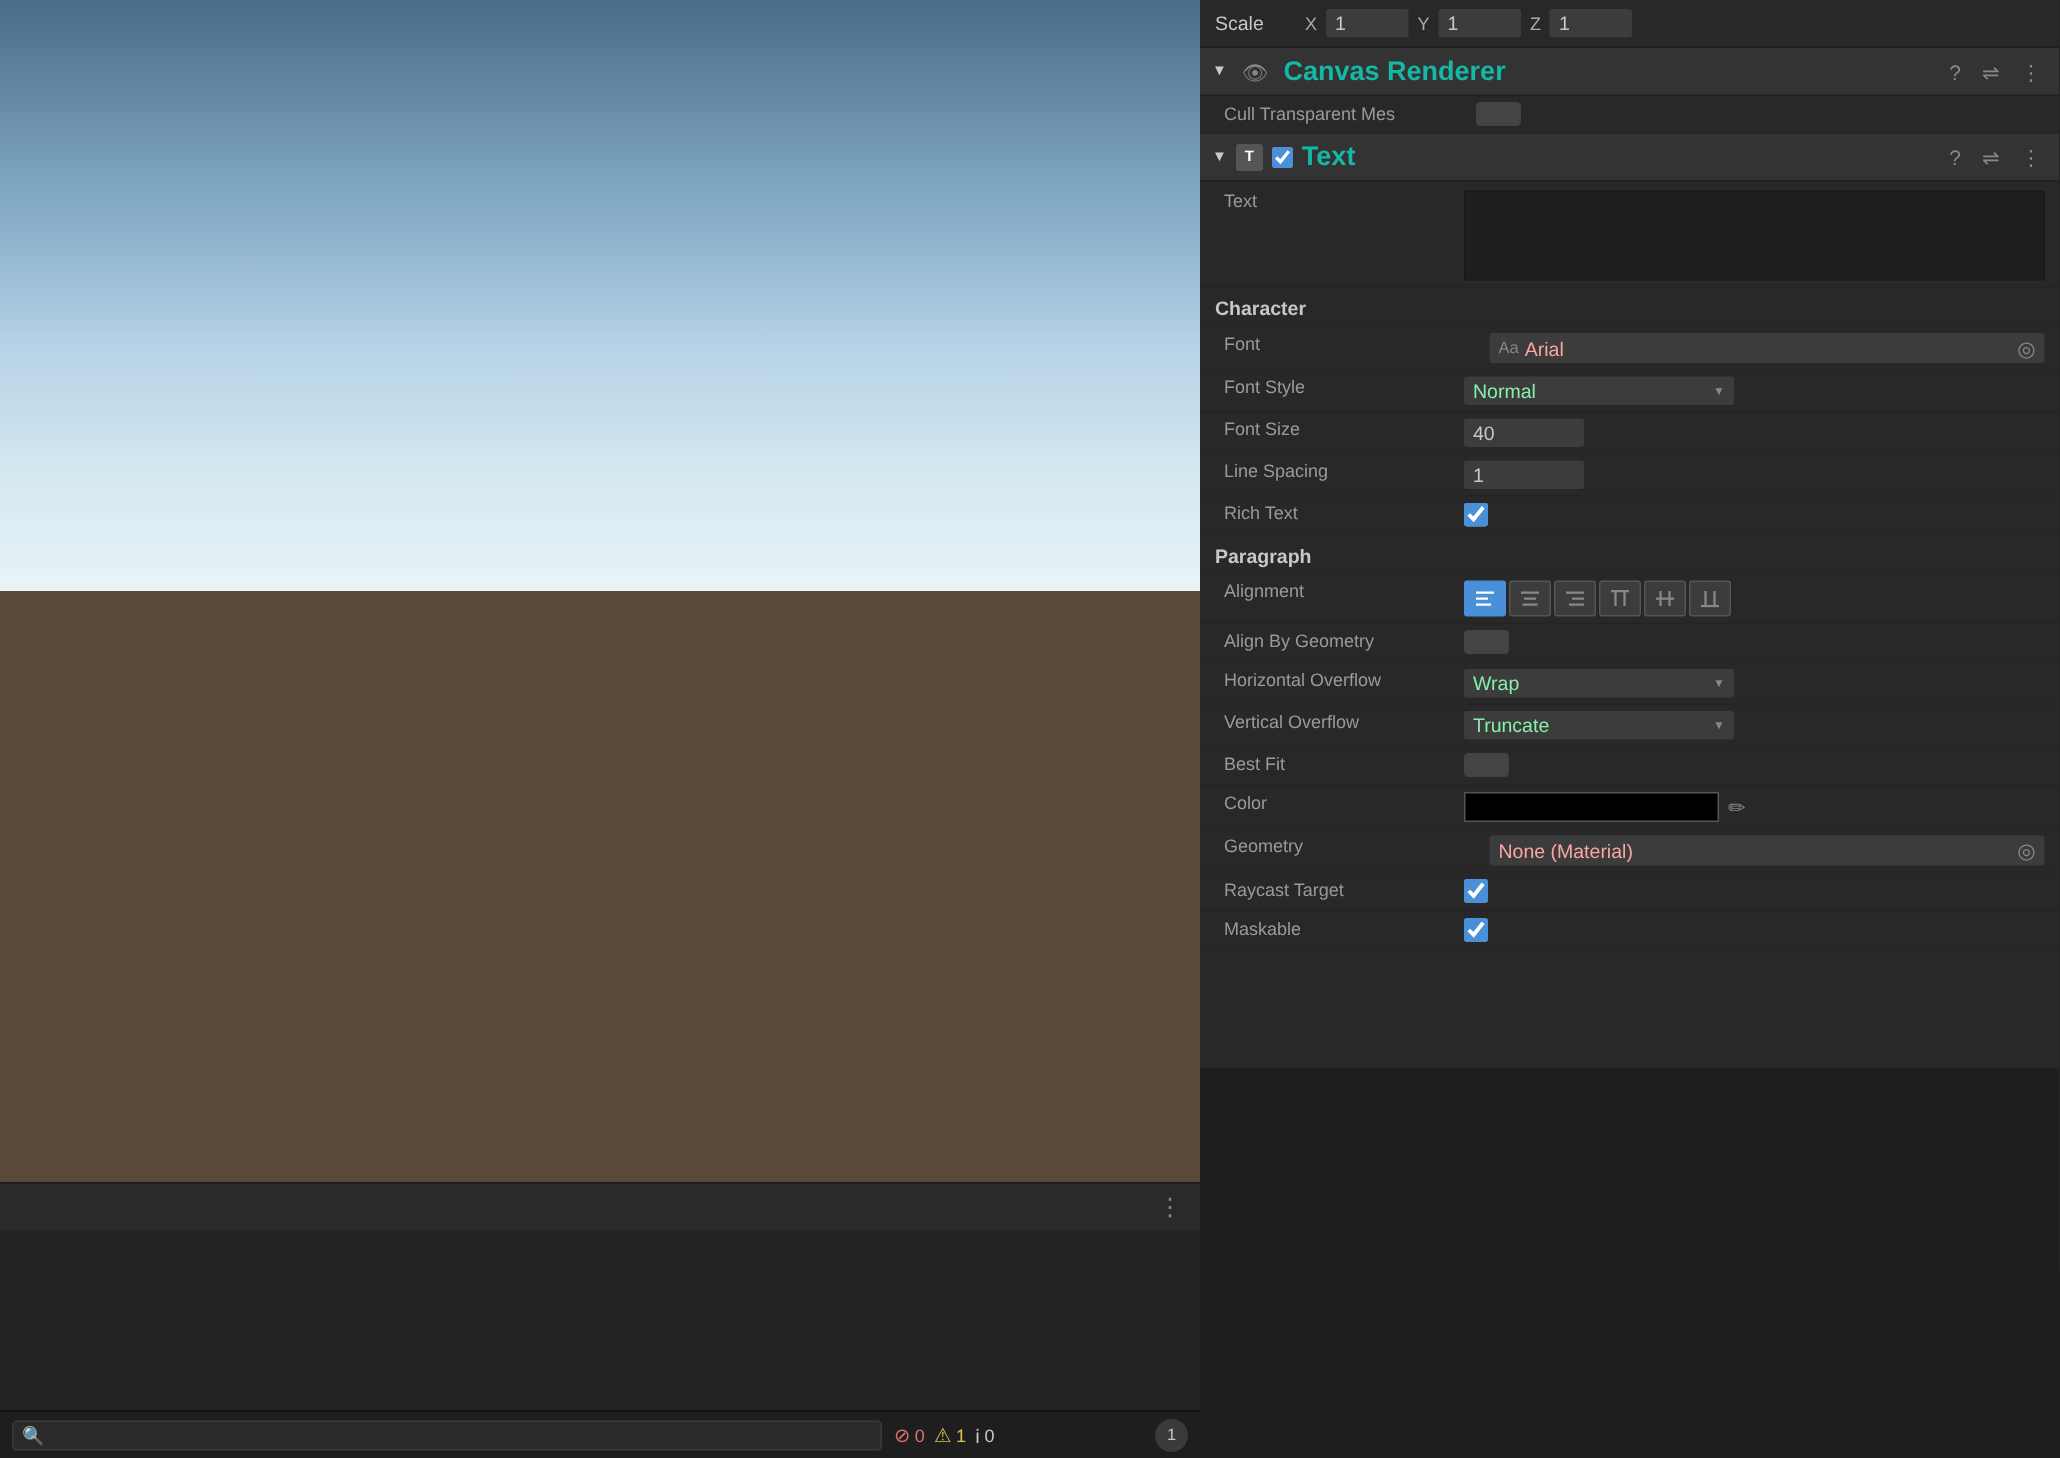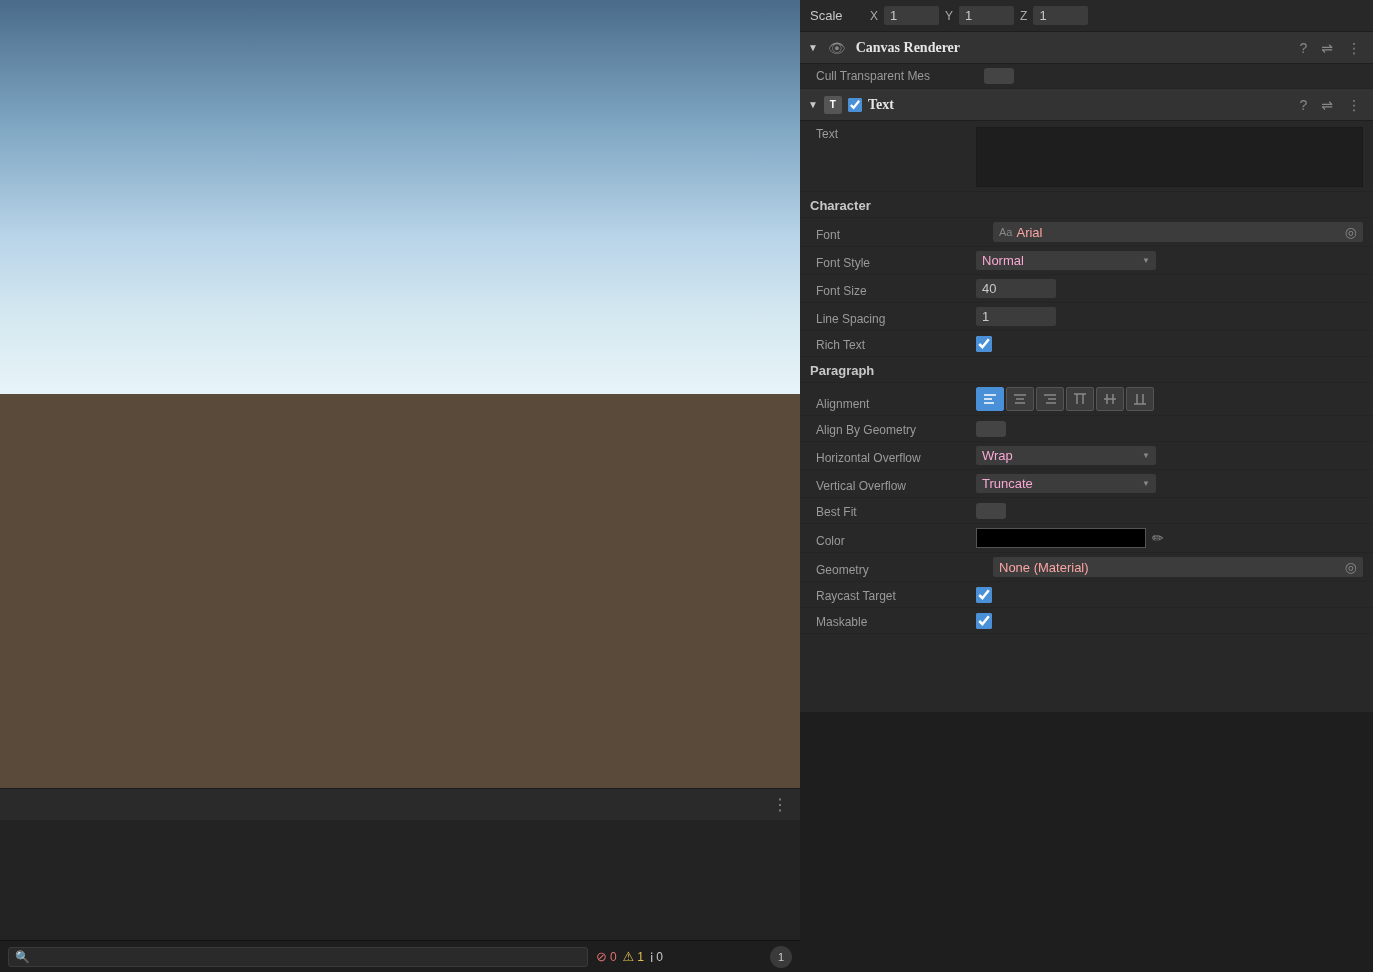--- a/index.html
+++ b/index.html
@@ -212,24 +212,23 @@
       display: flex;
       align-items: center;
       justify-content: center;
       font-size: 10px;
       color: #fff;
       font-weight: bold;
     }
 
     .section-title {
       flex: 1;
-      font-size: 14px;
-      color: #e5e5e5;
+      font-size: 18px;
+      color: #14b8a6;
       font-weight: 600;
-      font-family: Liberation Serif, serif;
     }
 
     .section-actions {
       display: flex;
       align-items: center;
       gap: 6px;
     }
 
     .icon-btn {
       color: #888;
@@ -240,21 +239,21 @@
 
     .checkbox-enable {
       width: 14px;
       height: 14px;
       accent-color: #4a90d9;
       cursor: pointer;
     }
 
     .prop-row {
       display: flex;
-      align-items: flex-end;
+      align-items: flex-start;
       padding: 4px 10px 4px 16px;
       min-height: 26px;
       border-bottom: 1px solid #242424;
     }
 
     .prop-label {
       color: #9a9a9a;
       min-width: 160px;
       font-size: 12px;
     }
@@ -299,21 +298,21 @@
       right: 6px;
       font-size: 8px;
       color: #888;
       pointer-events: none;
     }
 
     .dropdown-wrapper select {
       background: #3c3c3c;
       border: none;
       border-radius: 2px;
-      color: #f9a8d4;
+      color: #86efac;
       font-size: 13px;
       padding: 2px 24px 2px 6px;
       appearance: none;
       -webkit-appearance: none;
       cursor: pointer;
       min-width: 180px;
     }
 
     .font-field {
       display: flex;

